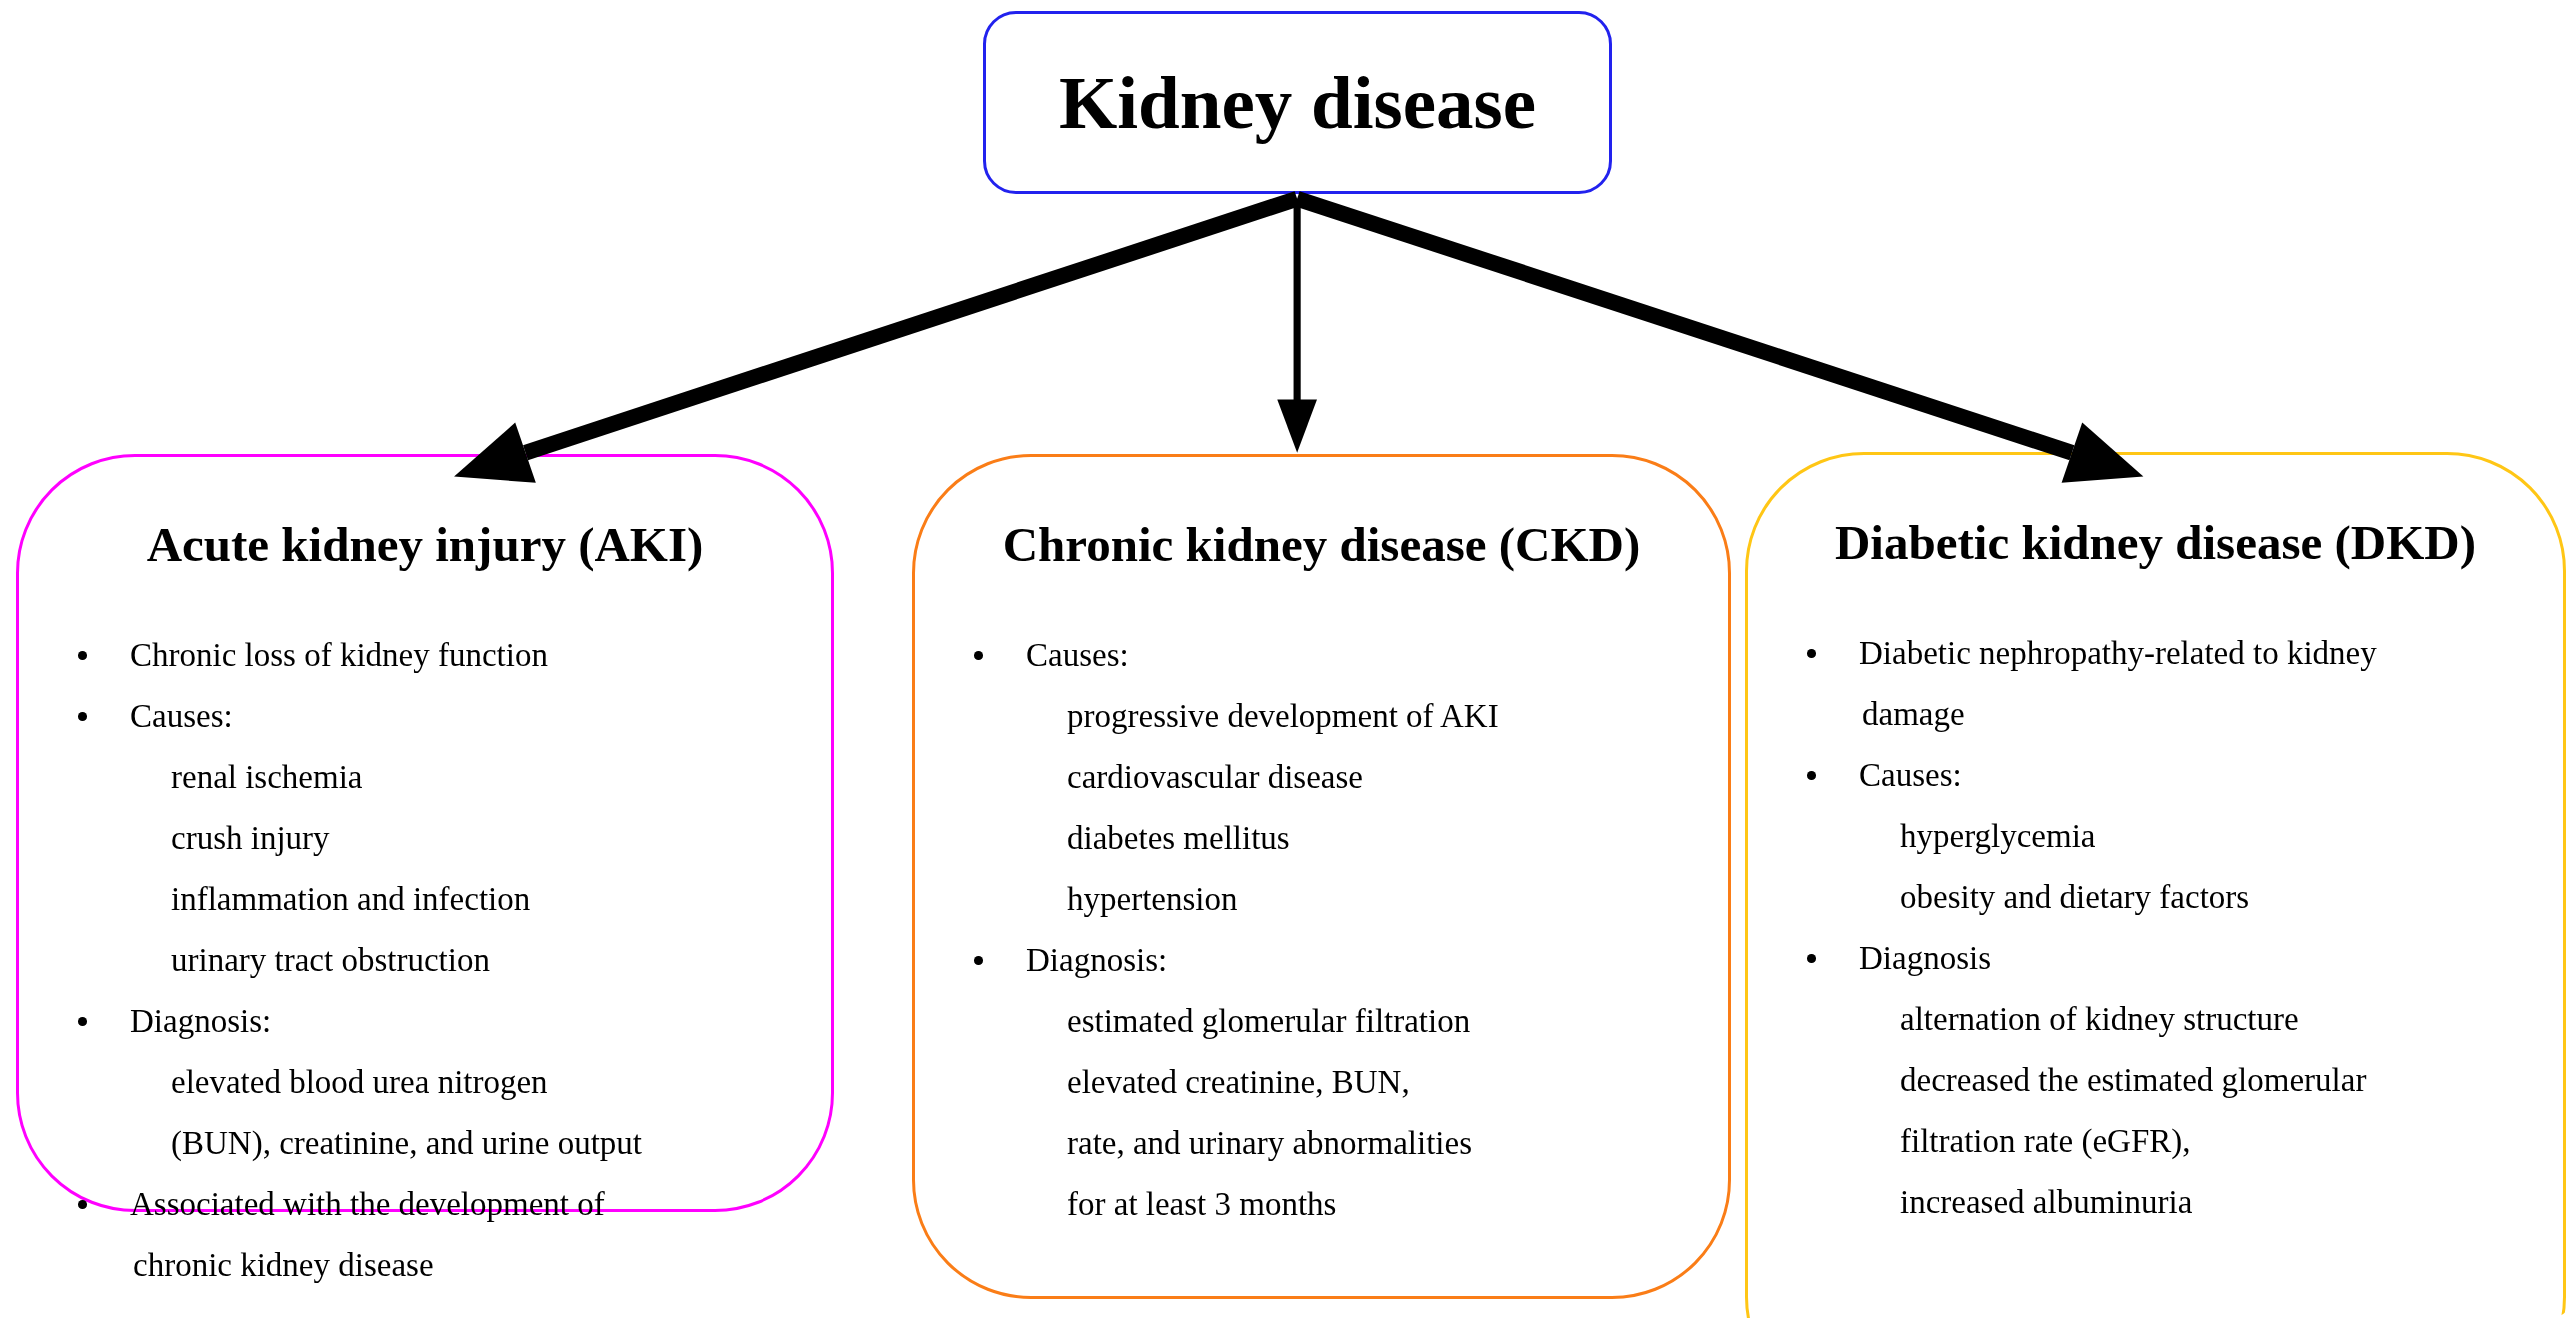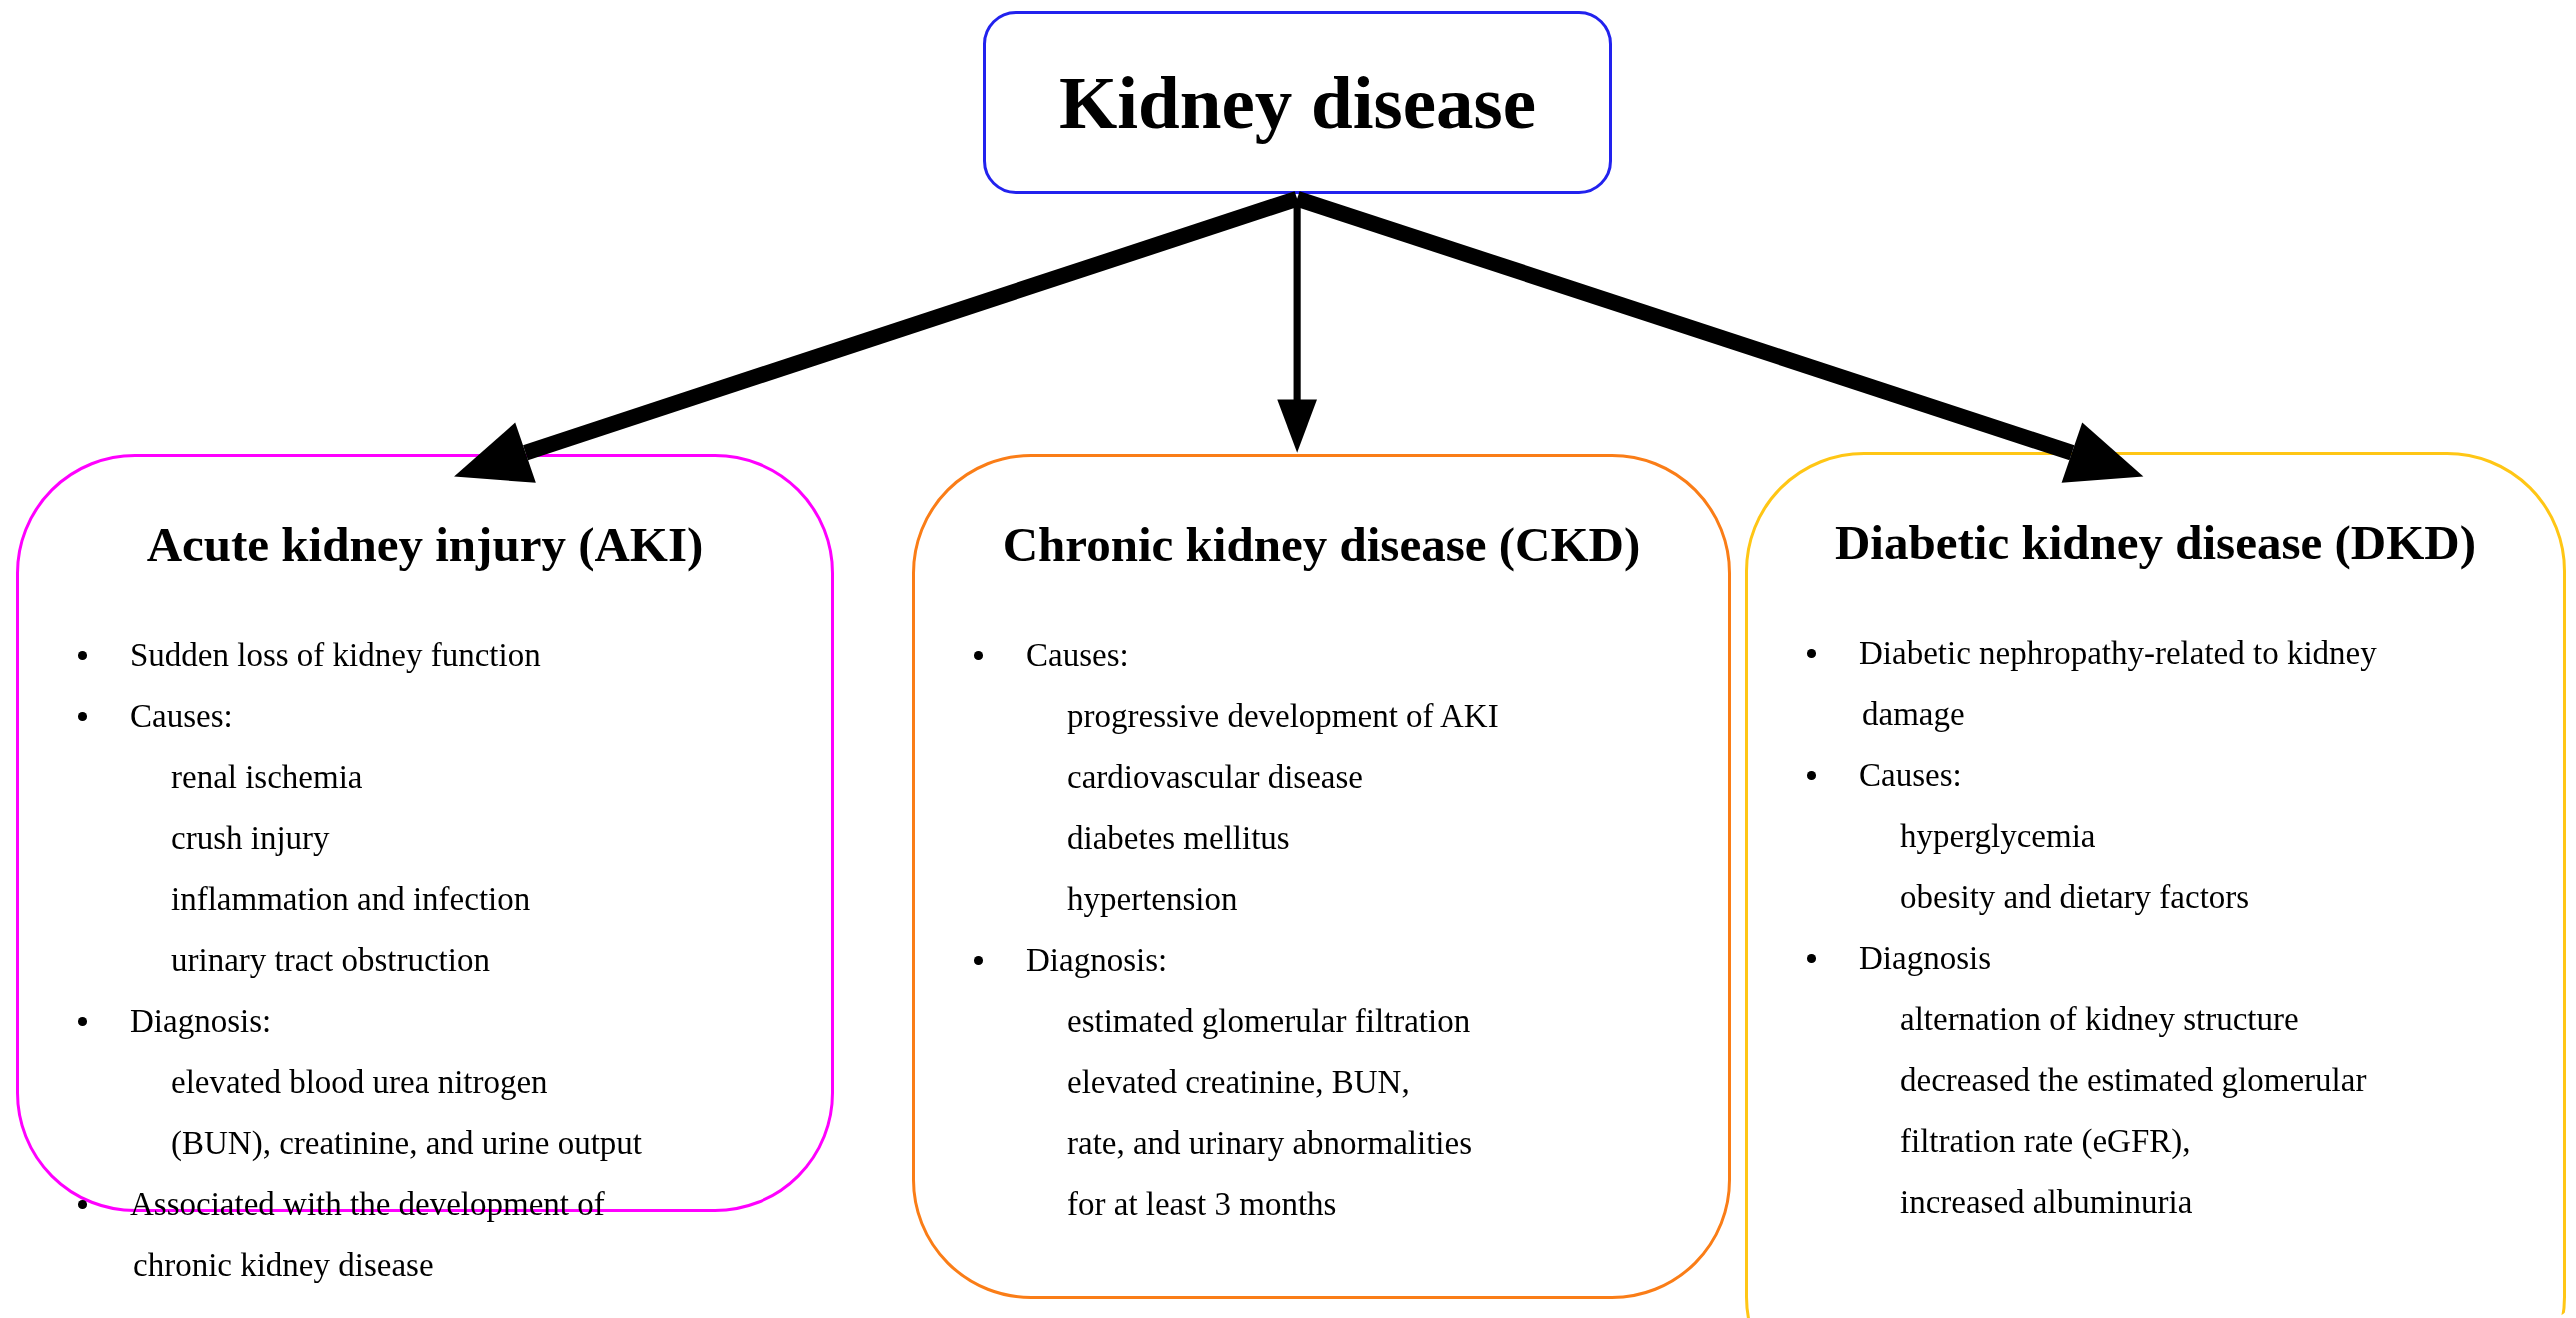--- a/index.html
+++ b/index.html
@@ -82,21 +82,21 @@
 
 <div class="canvas">
 
   <div class="root-box" style="border-color: rgb(34, 34, 238);">
     <div class="root-title">Kidney disease</div>
   </div>
 
   <div class="branch" id="branch-aki" style="border-color: rgb(255, 0, 255);">
     <div class="branch-title">Acute kidney injury (AKI)</div>
     <ul class="branch-list">
-      <li class="bullet">Sudden loss of kidney function</li>
+      <li class="bullet">Chronic loss of kidney function</li>
       <li class="bullet">Causes:</li>
       <li class="sub">renal ischemia</li>
       <li class="sub">crush injury</li>
       <li class="sub">inflammation and infection</li>
       <li class="sub">urinary tract obstruction</li>
       <li class="bullet">Diagnosis:</li>
       <li class="sub">elevated blood urea nitrogen</li>
       <li class="sub">(BUN), creatinine, and urine output</li>
       <li class="bullet">Associated with the development of</li>
       <li class="cont">chronic kidney disease</li>

